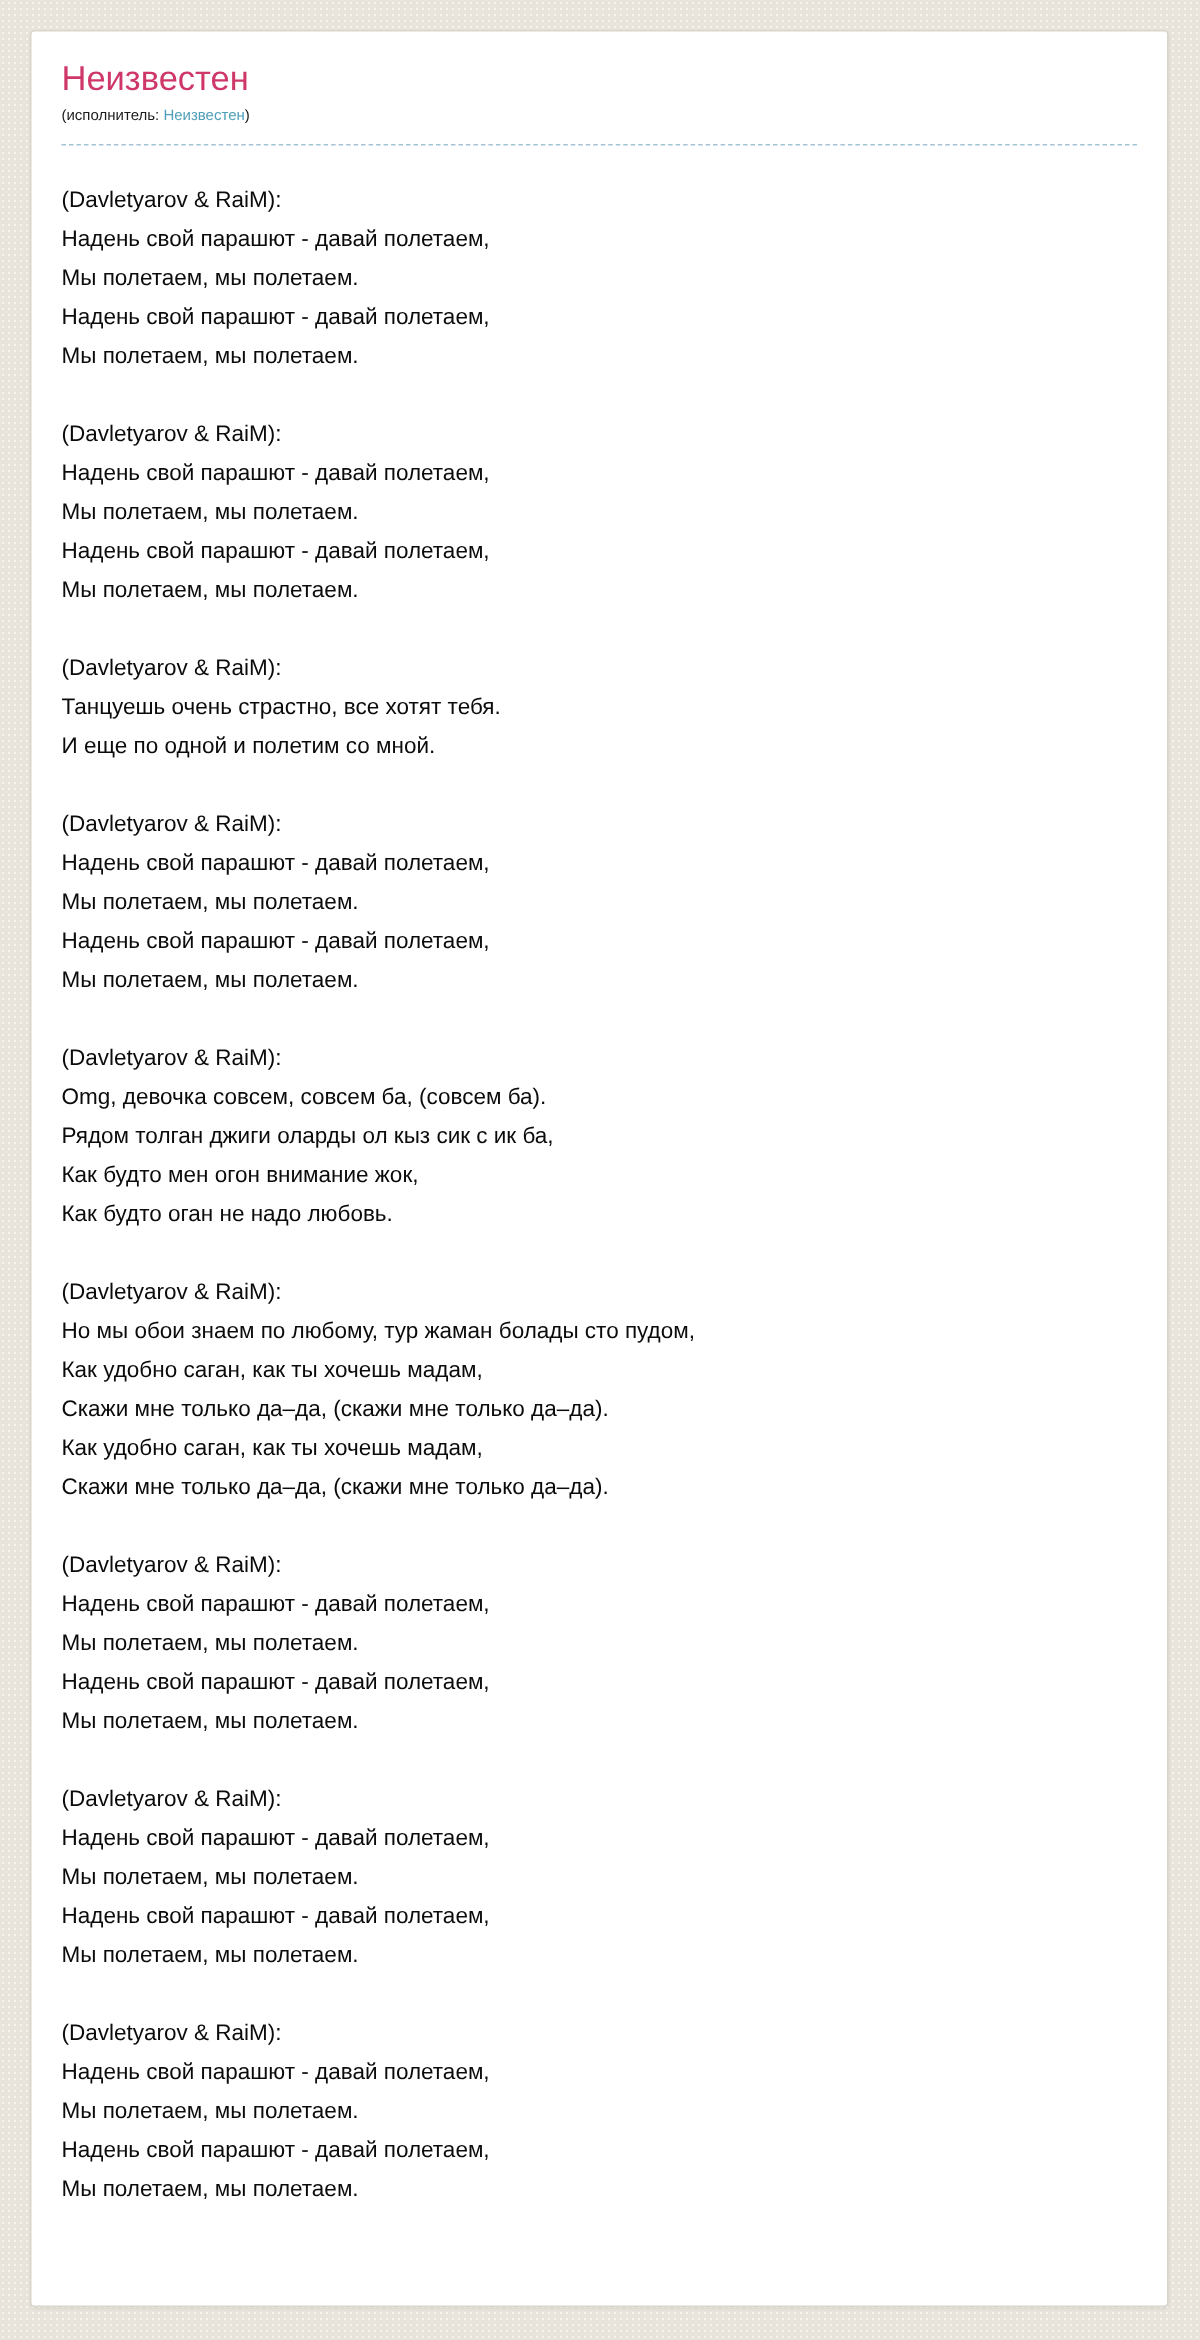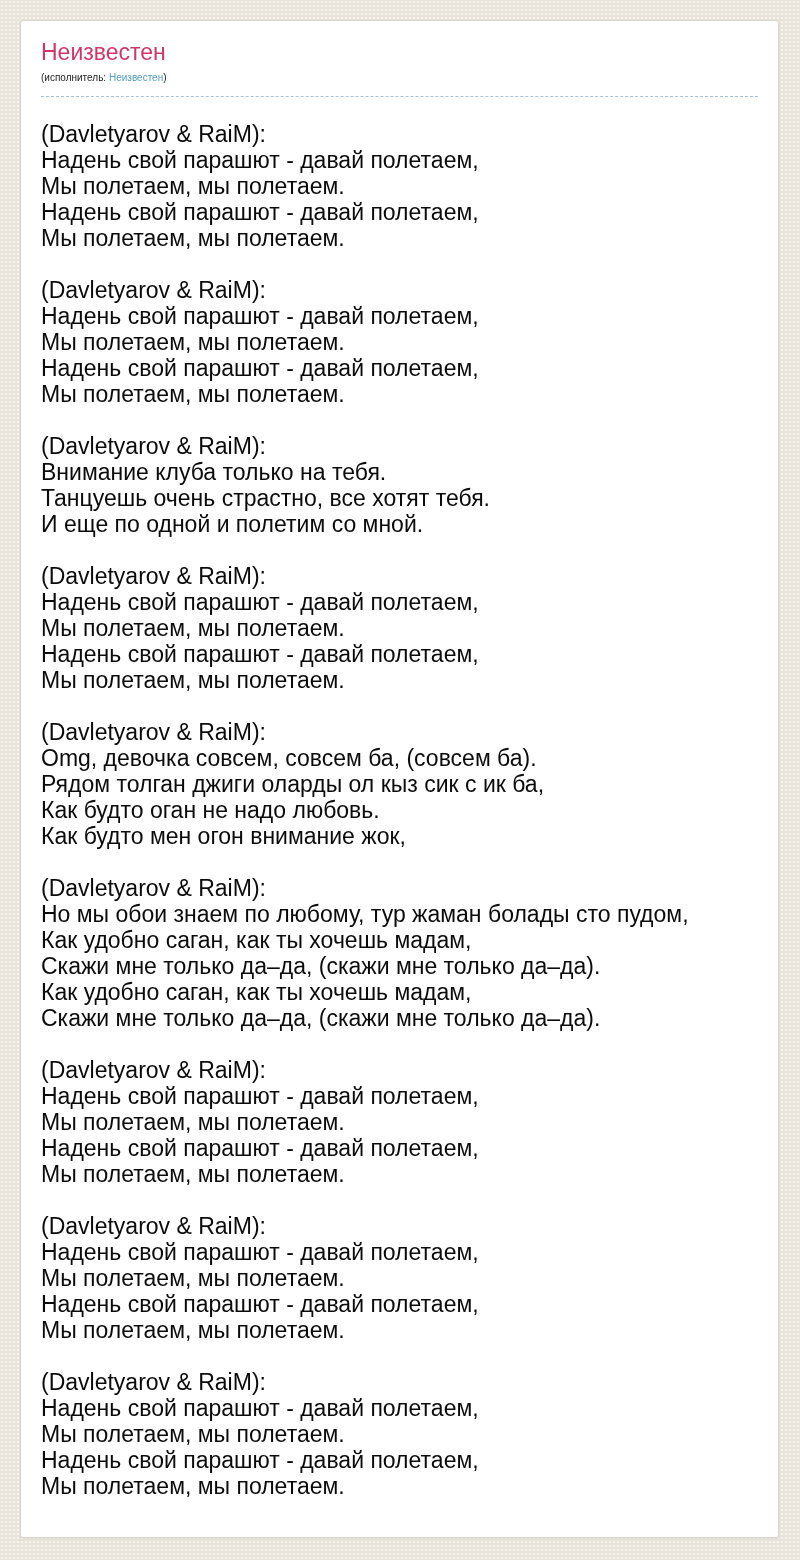--- a/index.html
+++ b/index.html
@@ -38,21 +38,21 @@
     padding-bottom: 8px;
     border-bottom: 1px dashed #a4c3d6;
   }
   .artist-link {
     color: #4f9fb8;
     text-decoration: none;
     cursor: pointer;
   }
   .lyrics {
     margin-top: 24px;
-    font-size: 23px;
+    font-size: 15px;
     line-height: 26px;
     color: #0b0b0b;
   }
   .stanza { margin-bottom: 26px; }
   .stanza:last-child { margin-bottom: 0; }
   .lyric-line { white-space: pre; }
 </style>
 </head>
 <body>
 
@@ -73,37 +73,36 @@
       </div>
       <div class="stanza">
         <div class="lyric-line">(Davletyarov &amp; RaiM):</div>
         <div class="lyric-line">Надень свой парашют - давай полетаем,</div>
         <div class="lyric-line">Мы полетаем, мы полетаем.</div>
         <div class="lyric-line">Надень свой парашют - давай полетаем,</div>
         <div class="lyric-line">Мы полетаем, мы полетаем.</div>
       </div>
       <div class="stanza">
         <div class="lyric-line">(Davletyarov &amp; RaiM):</div>
-        <div class="lyric-line">Внимание клуба только на тебя.</div>
         <div class="lyric-line">Танцуешь очень страстно, все хотят тебя.</div>
         <div class="lyric-line">И еще по одной и полетим со мной.</div>
       </div>
       <div class="stanza">
         <div class="lyric-line">(Davletyarov &amp; RaiM):</div>
         <div class="lyric-line">Надень свой парашют - давай полетаем,</div>
         <div class="lyric-line">Мы полетаем, мы полетаем.</div>
         <div class="lyric-line">Надень свой парашют - давай полетаем,</div>
         <div class="lyric-line">Мы полетаем, мы полетаем.</div>
       </div>
       <div class="stanza">
         <div class="lyric-line">(Davletyarov &amp; RaiM):</div>
         <div class="lyric-line">Omg, девочка совсем, совсем ба, (совсем ба).</div>
         <div class="lyric-line">Рядом толган джиги оларды ол кыз сик с ик ба,</div>
+        <div class="lyric-line">Как будто мен огон внимание жок,</div>
         <div class="lyric-line">Как будто оган не надо любовь.</div>
-        <div class="lyric-line">Как будто мен огон внимание жок,</div>
       </div>
       <div class="stanza">
         <div class="lyric-line">(Davletyarov &amp; RaiM):</div>
         <div class="lyric-line">Но мы обои знаем по любому, тур жаман болады сто пудом,</div>
         <div class="lyric-line">Как удобно саган, как ты хочешь мадам,</div>
         <div class="lyric-line">Скажи мне только да–да, (скажи мне только да–да).</div>
         <div class="lyric-line">Как удобно саган, как ты хочешь мадам,</div>
         <div class="lyric-line">Скажи мне только да–да, (скажи мне только да–да).</div>
       </div>
       <div class="stanza">

